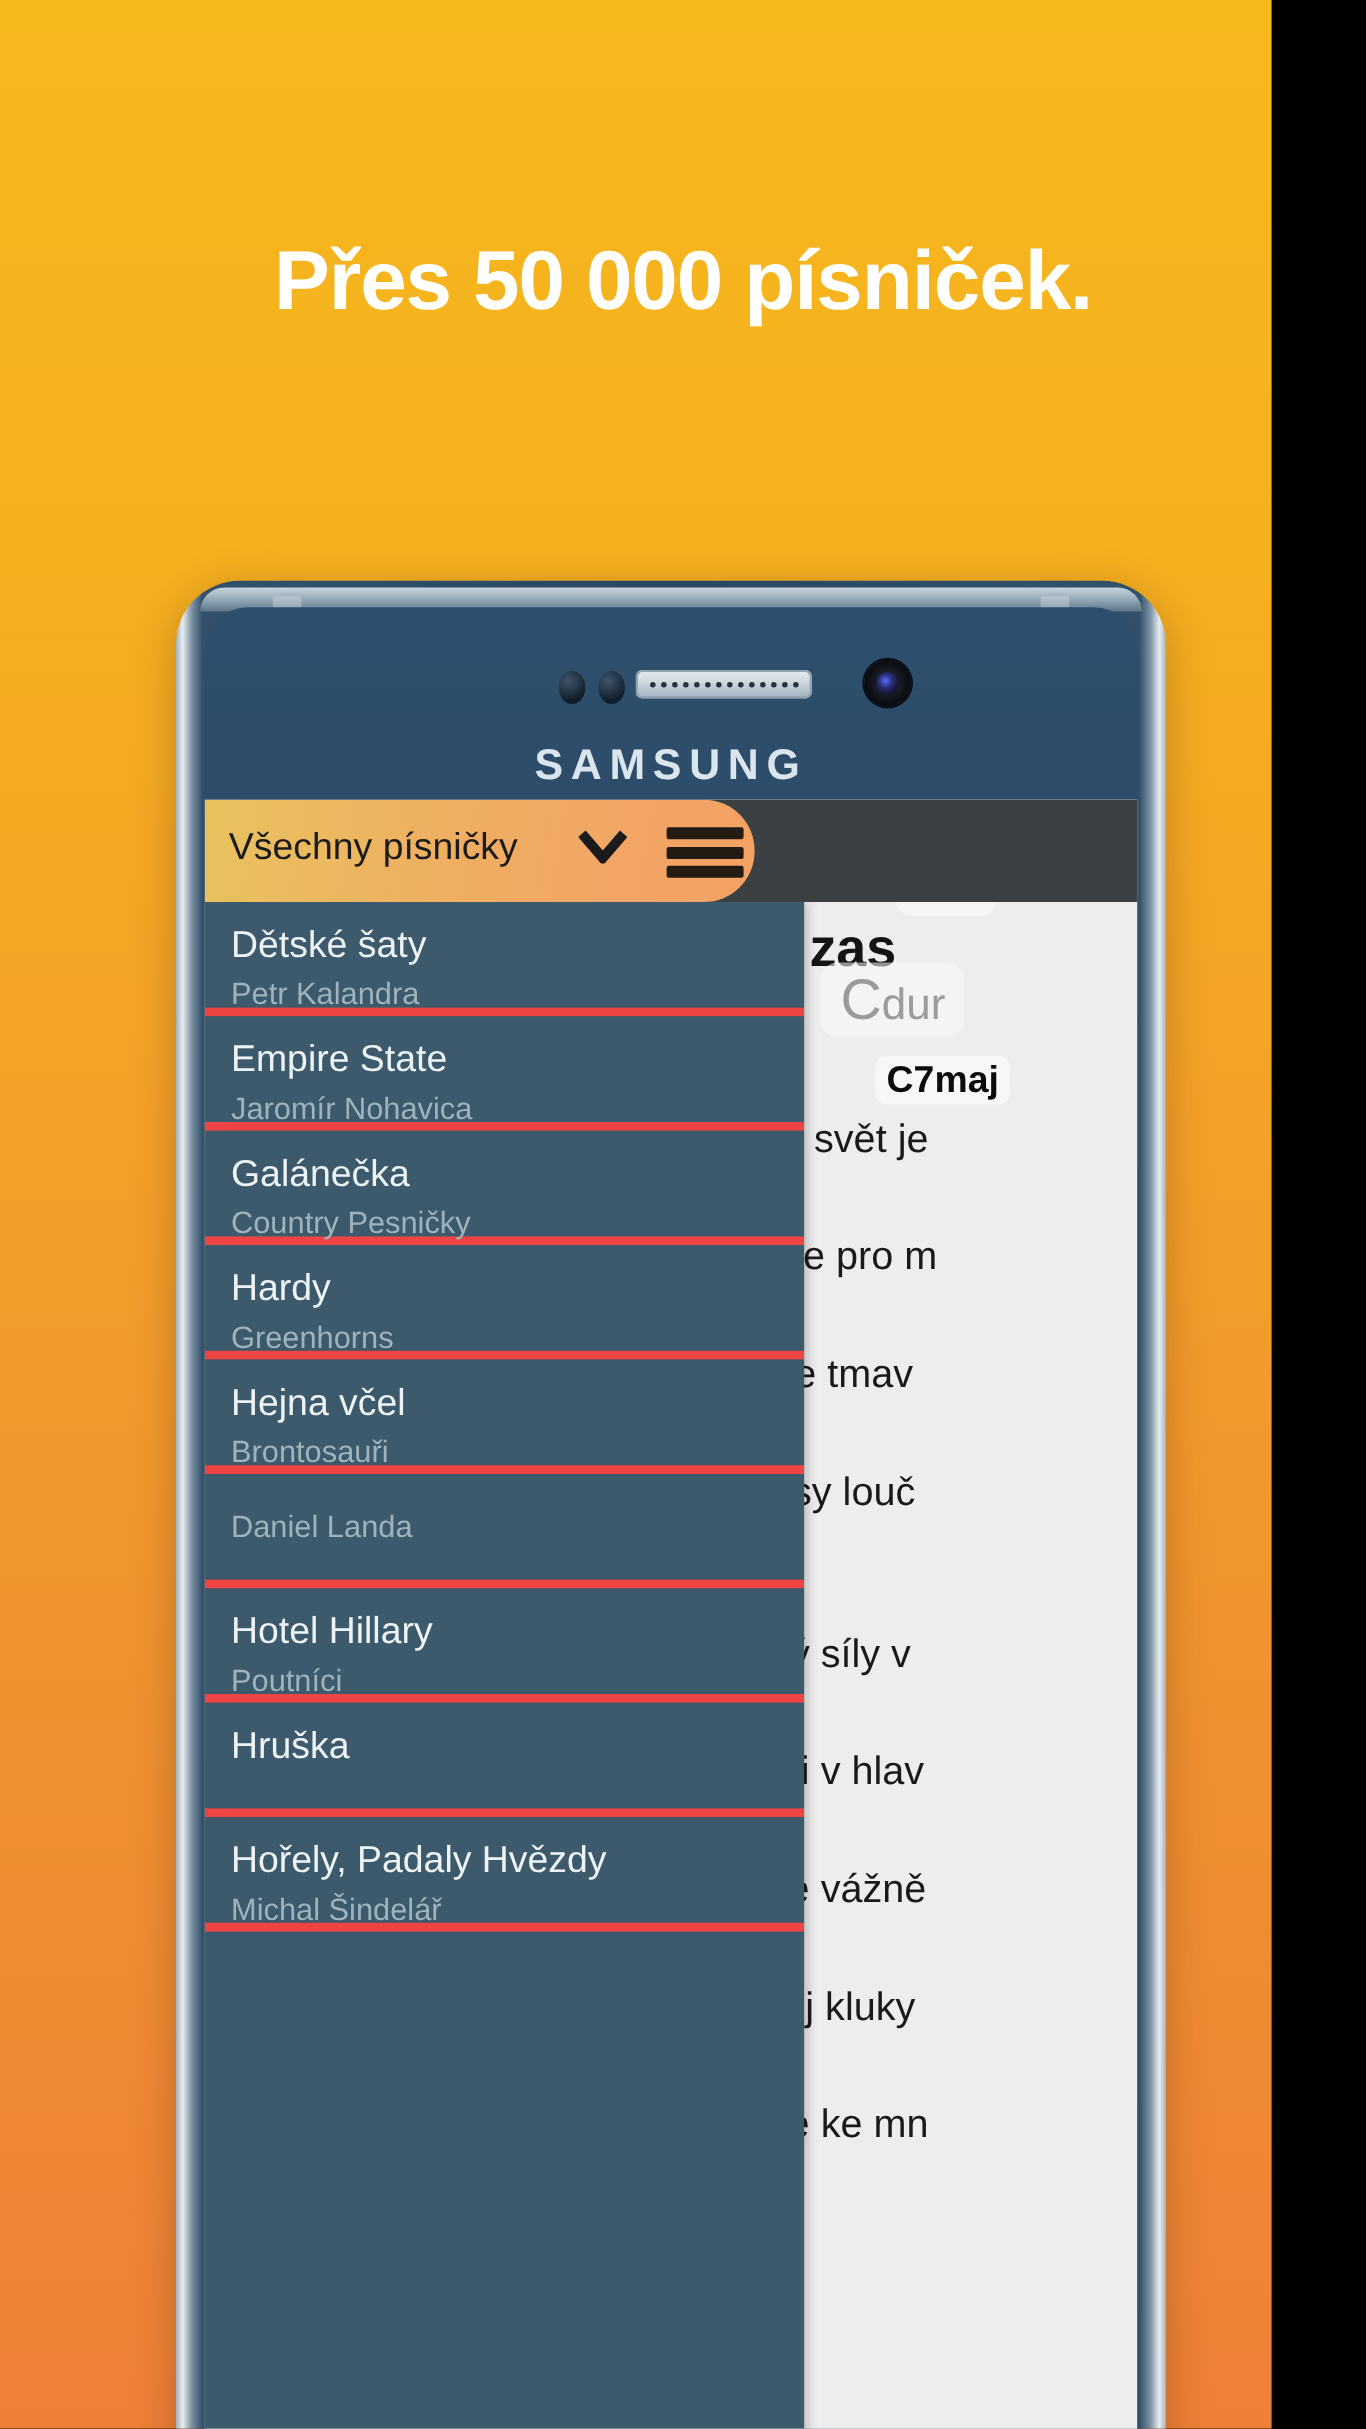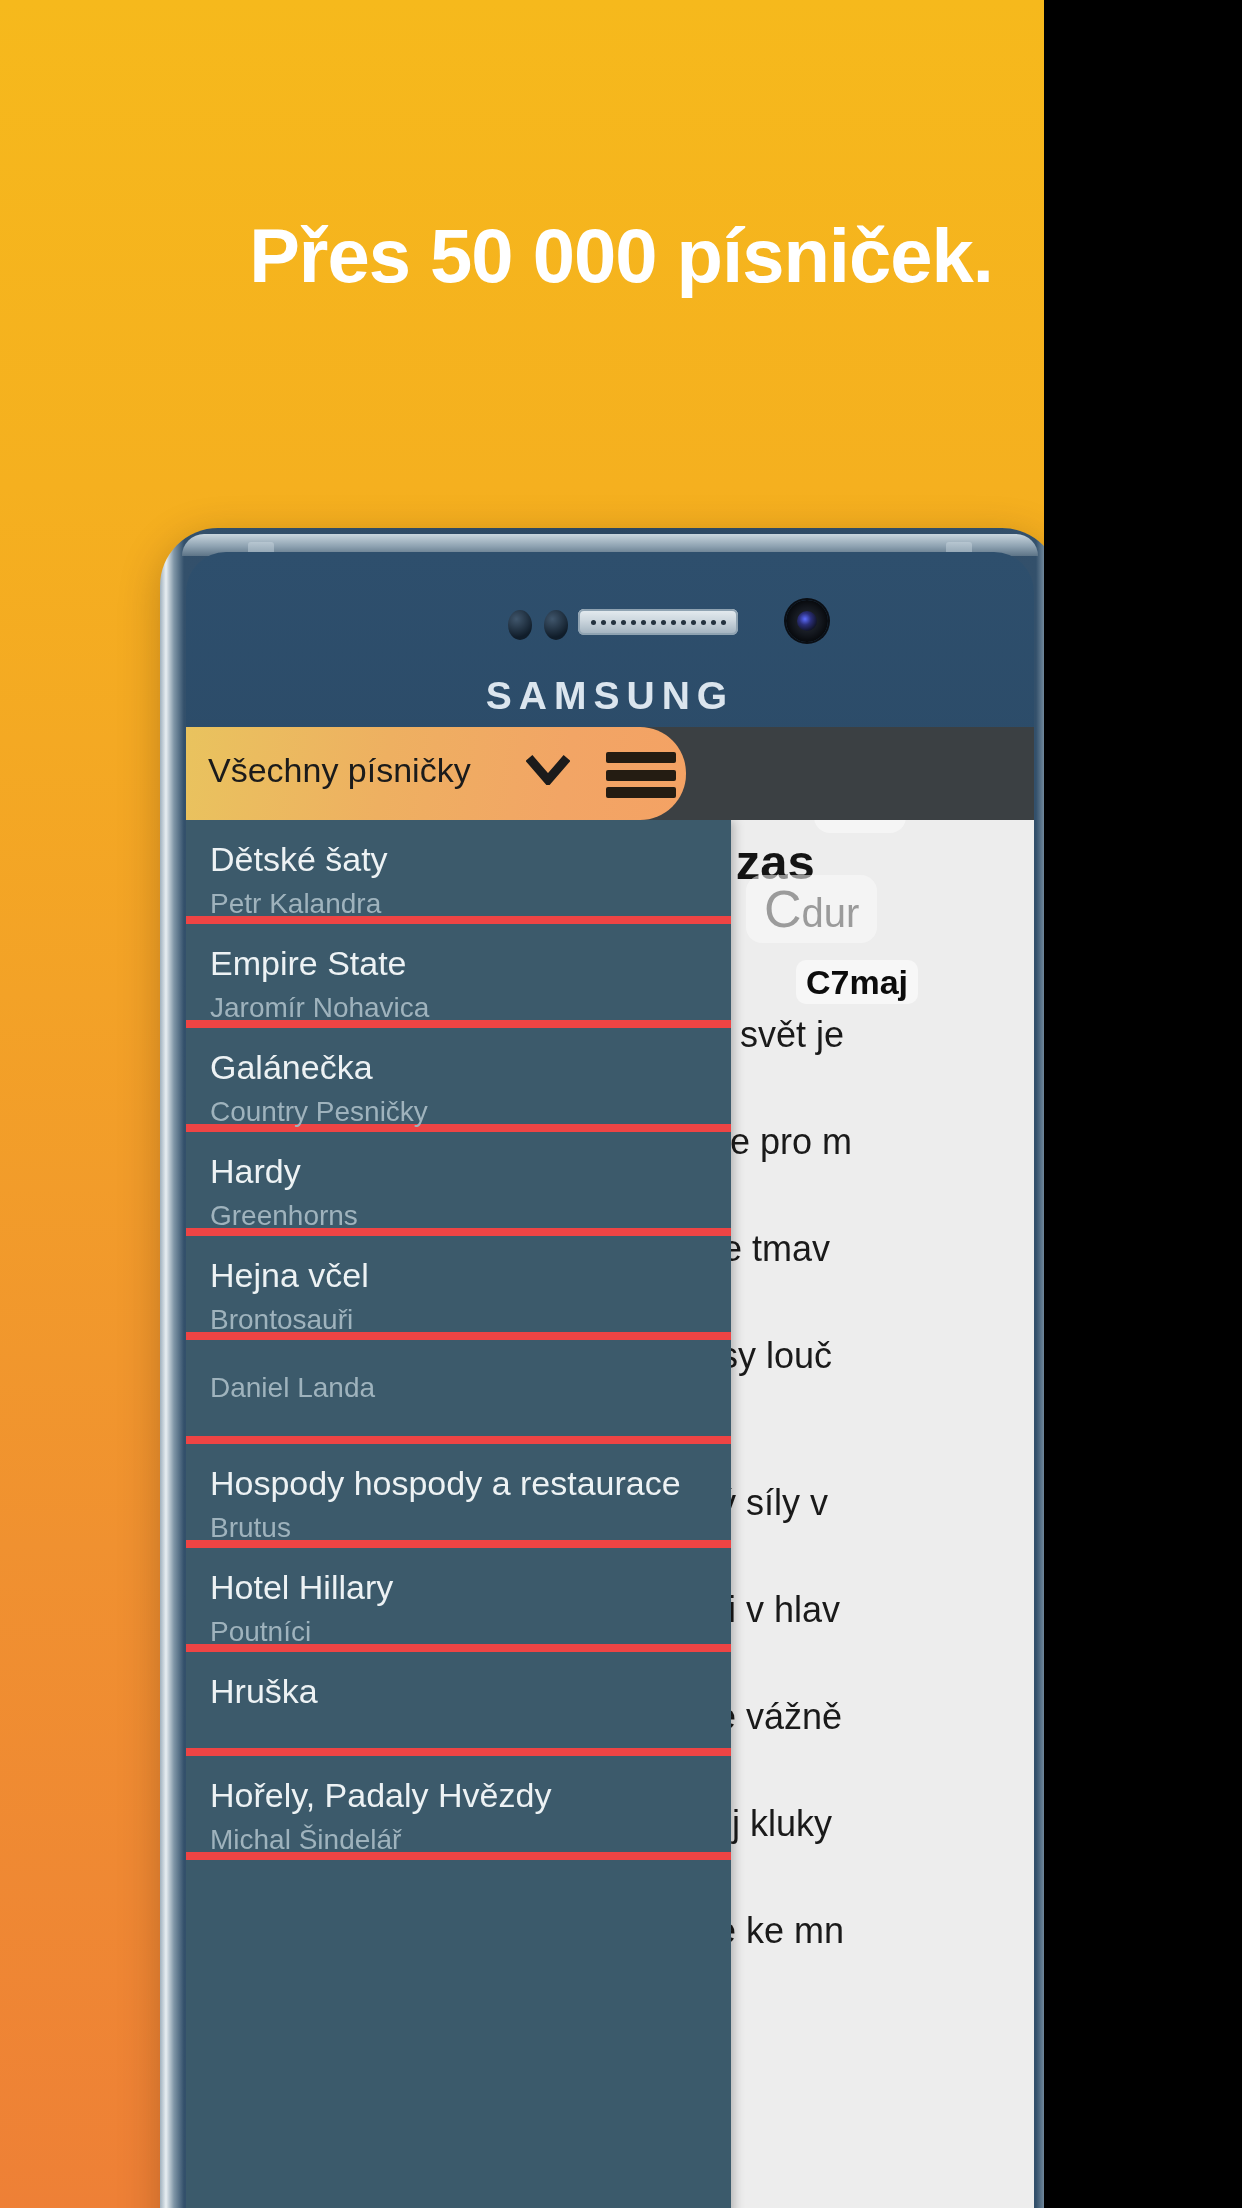--- a/index.html
+++ b/index.html
@@ -2,21 +2,21 @@
 <html lang="cs"><head>
 <meta charset="utf-8">
 <style>
   html, body {
     margin: 0;
     padding: 0;
     background: #000;
   }
   #stage {
     position: relative;
-    width: 1044px;
+    width: 1156px;
     height: 2208px;
     overflow: hidden;
     font-family: "Liberation Sans", sans-serif;
     background: linear-gradient(180deg, #f6b91c 0%, #f5b01f 22%, #f3a227 45%, #f09130 70%, #ee8036 100%);
   }
 
   
   #headline {
     position: absolute;
     top: 212px;
@@ -435,24 +435,20 @@
                 <div class="song-artist">Greenhorns</div>
               </div>
               <div class="song-item">
                 <div class="song-title">Hejna včel</div>
                 <div class="song-artist">Brontosauři</div>
               </div>
               <div class="song-item">
                 <div class="song-artist">Daniel Landa</div>
               </div>
               <div class="song-item">
-                <div class="song-title">Hospody hospody a restaurace</div>
-                <div class="song-artist">Brutus</div>
-              </div>
-              <div class="song-item">
                 <div class="song-title">Hotel Hillary</div>
                 <div class="song-artist">Poutníci</div>
               </div>
               <div class="song-item">
                 <div class="song-title">Hruška</div>
                 <div class="song-artist"></div>
               </div>
               <div class="song-item">
                 <div class="song-title">Hořely, Padaly Hvězdy</div>
                 <div class="song-artist">Michal Šindelář</div>

